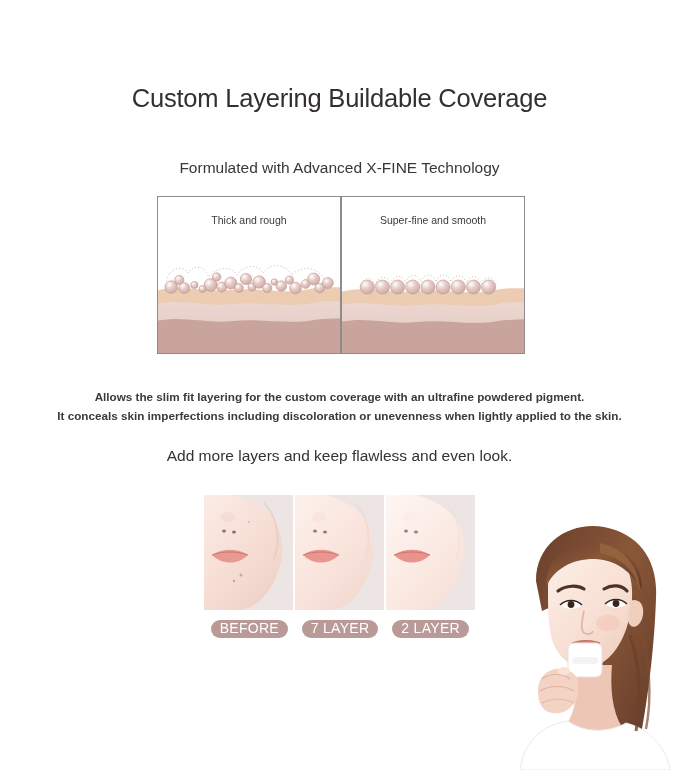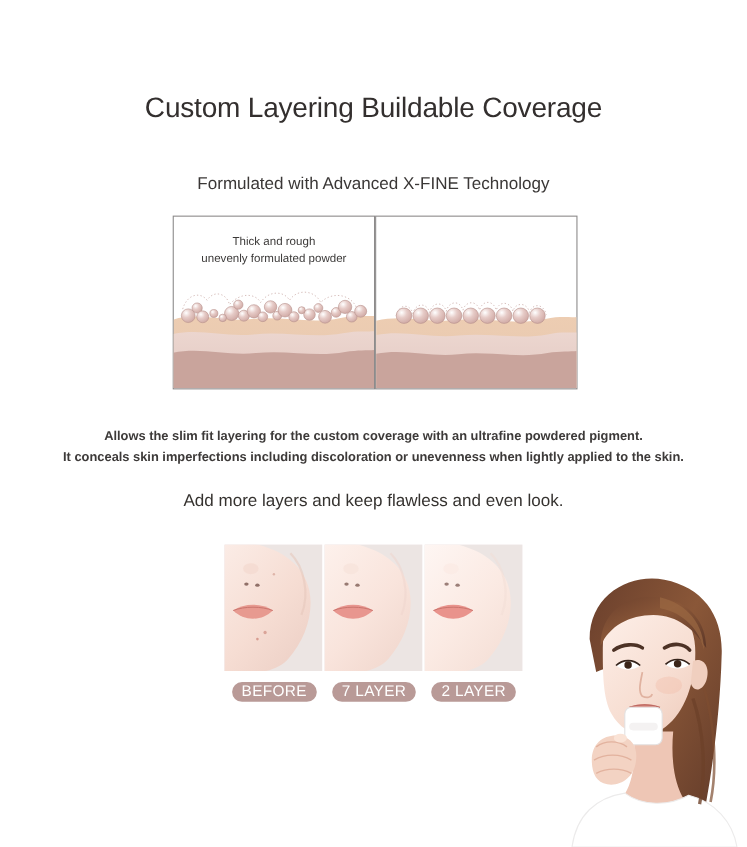--- a/index.html
+++ b/index.html
@@ -170,21 +170,20 @@
 
 <div class="page-title">Custom Layering Buildable Coverage</div>
 
 <div class="page-subtitle">Formulated with Advanced X-FINE Technology</div>
 
 <div class="panels">
 
   <div class="panel">
     <div class="panel-caption">
       <span>Thick and rough</span>
-      <span>unevenly formulated powder</span>
     </div>
 
     <div class="skin">
       <svg viewBox="0 0 184 76" preserveAspectRatio="none">
         <defs>
           <linearGradient id="topL" x1="0" y1="0" x2="0" y2="1">
             <stop offset="0%" stop-color="#edcdb2"></stop>
             <stop offset="100%" stop-color="#e6c7b0"></stop>
           </linearGradient>
           <linearGradient id="midL" x1="0" y1="0" x2="0" y2="1">
@@ -231,20 +230,21 @@
           <circle cx="168" cy="42" r="5.4" fill="url(#pg1)"></circle>
           <circle cx="44" cy="48" r="3.4" fill="url(#pg1)"></circle>
           <circle cx="115" cy="41" r="3.2" fill="url(#pg1)"></circle>
         </g>
       </svg>
     </div>
   </div>
 
   <div class="panel">
     <div class="panel-caption">
+      <span>Super-fine and smooth</span>
     </div>
 
     <div class="skin">
       <svg viewBox="0 0 184 76" preserveAspectRatio="none">
         <defs>
           <linearGradient id="topR" x1="0" y1="0" x2="0" y2="1">
             <stop offset="0%" stop-color="#edcdb2"></stop>
             <stop offset="100%" stop-color="#e6c7b0"></stop>
           </linearGradient>
           <linearGradient id="midR" x1="0" y1="0" x2="0" y2="1">

